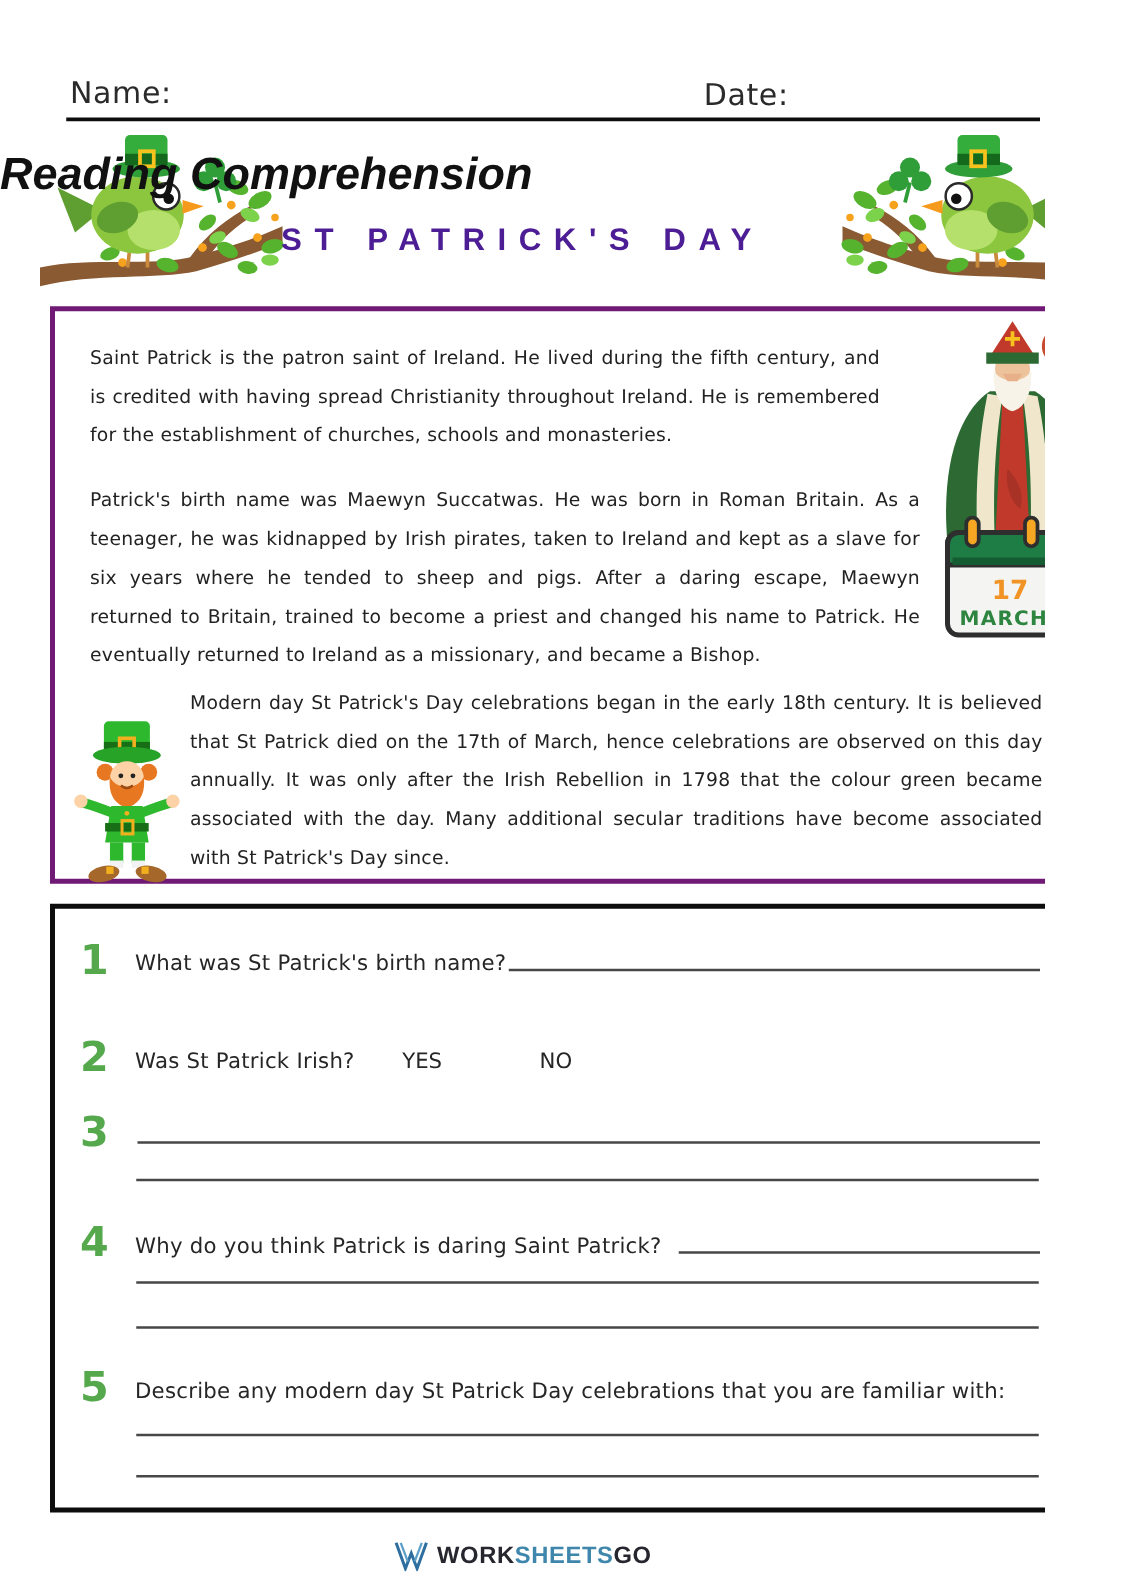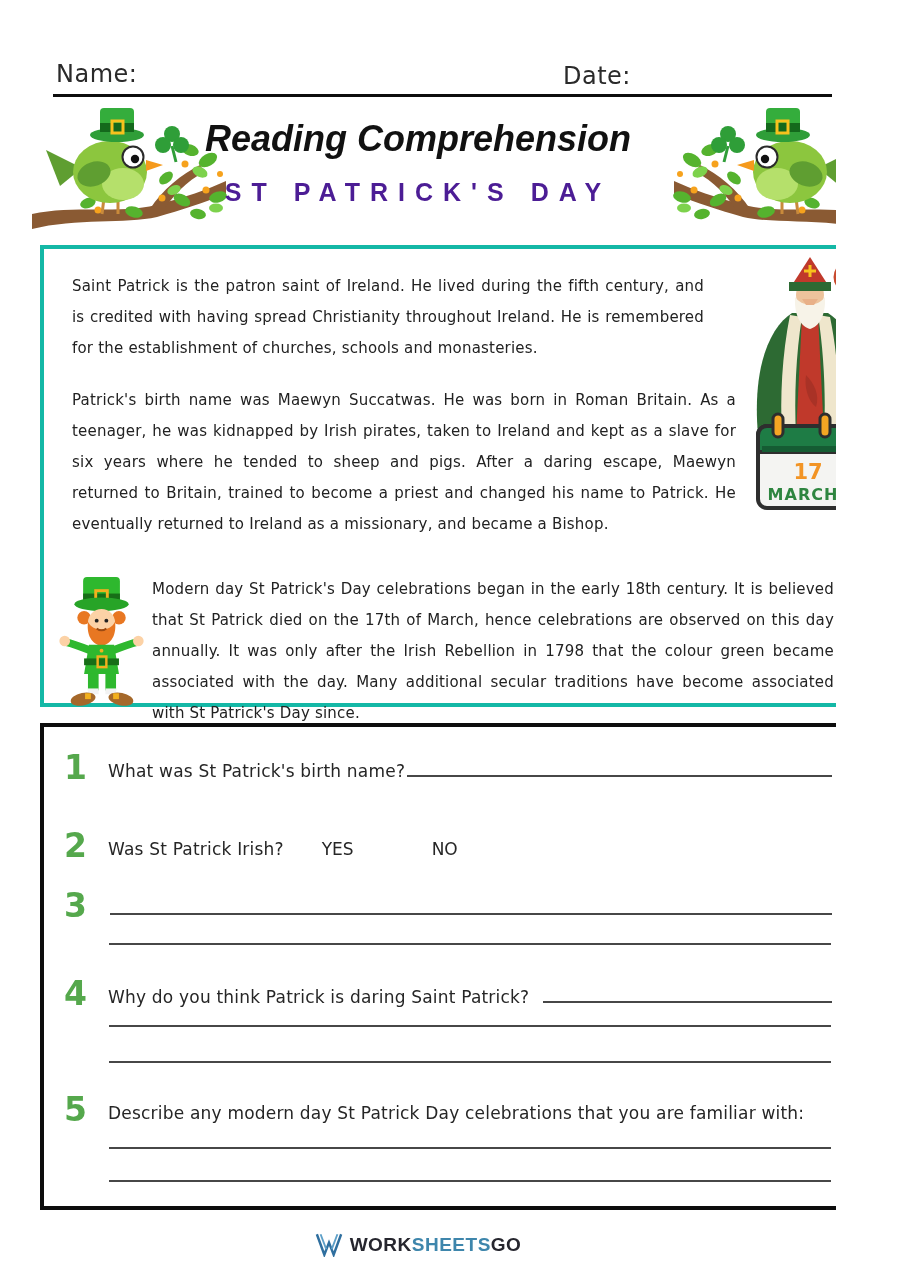--- a/index.html
+++ b/index.html
@@ -6,37 +6,37 @@
   html,body { background:#ffffff; }
   body { font-family:"DejaVu Sans", sans-serif; color:#2a2a2a; }
   .page { position:relative; width:836px; height:1274px; background:#fff; overflow:hidden; }
 
   
   .name-label { position:absolute; left:56px; top:60px; font-size:24px; letter-spacing:.5px; }
   .date-label { position:absolute; left:563px; top:62px; font-size:24px; letter-spacing:.5px; }
   .nd-line { position:absolute; left:53px; top:94px; width:779px; height:3px; background:#0d0d0d; }
 
   
-  .title { position:absolute; left:0; right:0; top:118px; text-align:center;
+  .title { position:absolute; left:0; right:0; top:118px; 
            font-family:"Liberation Sans", sans-serif; font-weight:800; font-style:italic;
            font-size:36px; color:#111; }
   .subtitle { position:absolute; left:0; right:0; top:178px; text-align:center;
               font-family:"Liberation Sans", sans-serif; font-weight:800;
               font-size:25px; letter-spacing:10px; color:#4c1d95; }
   .bird { position:absolute; top:102px; width:198px; height:134px; }
   .bird.left { left:30px; }
   .bird.right { left:672px; transform:scaleX(-1); }
 
   
   .passage-box { position:absolute; left:40px; top:245px; width:820px; height:462px;
-                 border:4px solid #14b8a6; background:#fff; }
+                 border:4px solid #701a75; background:#fff; }
   .passage-box p { font-size:15px; line-height:31px; text-align:justify; letter-spacing:.2px; color:#222; }
   .p1 { margin:22px 152px 0 28px; }
   .p2 { margin:21px 120px 0 28px; }
-  .p3 { margin:34px 22px 0 108px; line-height:28.5px; }
+  .p3 { margin:7px 22px 0 108px; line-height:28.5px; }
   .bishop { position:absolute; top:6px; right:-22px; width:134px; height:182px; }
   .calendar { position:absolute; top:163px; right:6px; width:96px; height:100px; }
   .leprechaun { position:absolute; top:324px; left:12px; width:92px; height:136px; }
 
   
   .questions-box { position:absolute; left:40px; top:723px; width:820px; height:487px;
                    border:4px solid #0d0d0d; background:#fff; }
   .q-row { position:absolute; left:20px; right:24px; display:flex; align-items:flex-end; }
   .q-num { font-family:"DejaVu Sans", sans-serif; font-weight:800; font-size:33px;
            line-height:30px; color:#55a84c; width:44px; flex:0 0 44px; }

